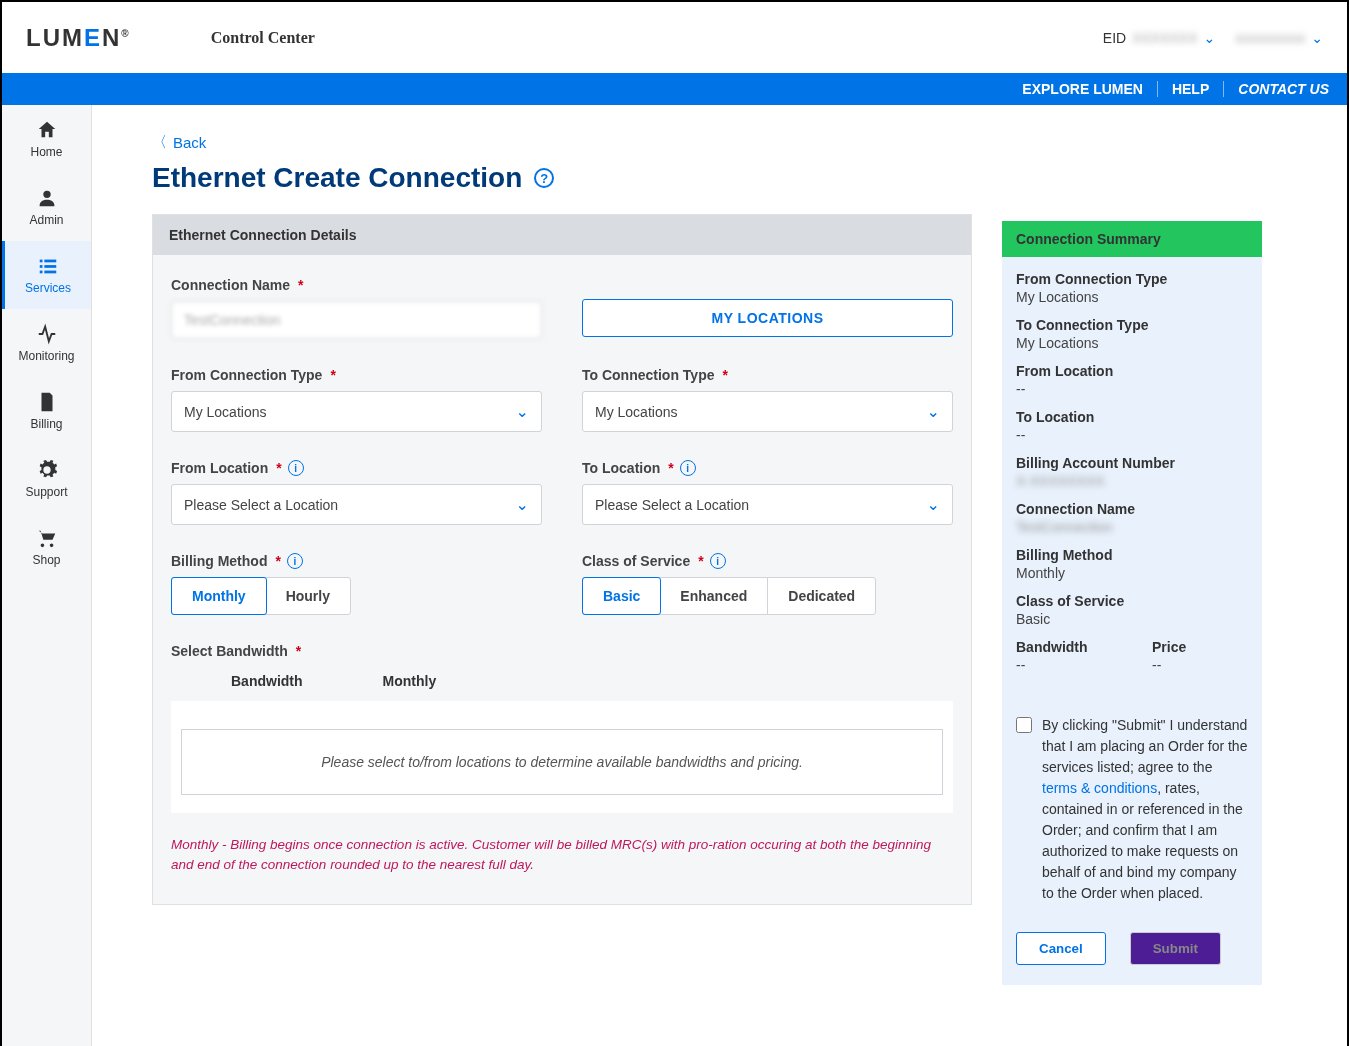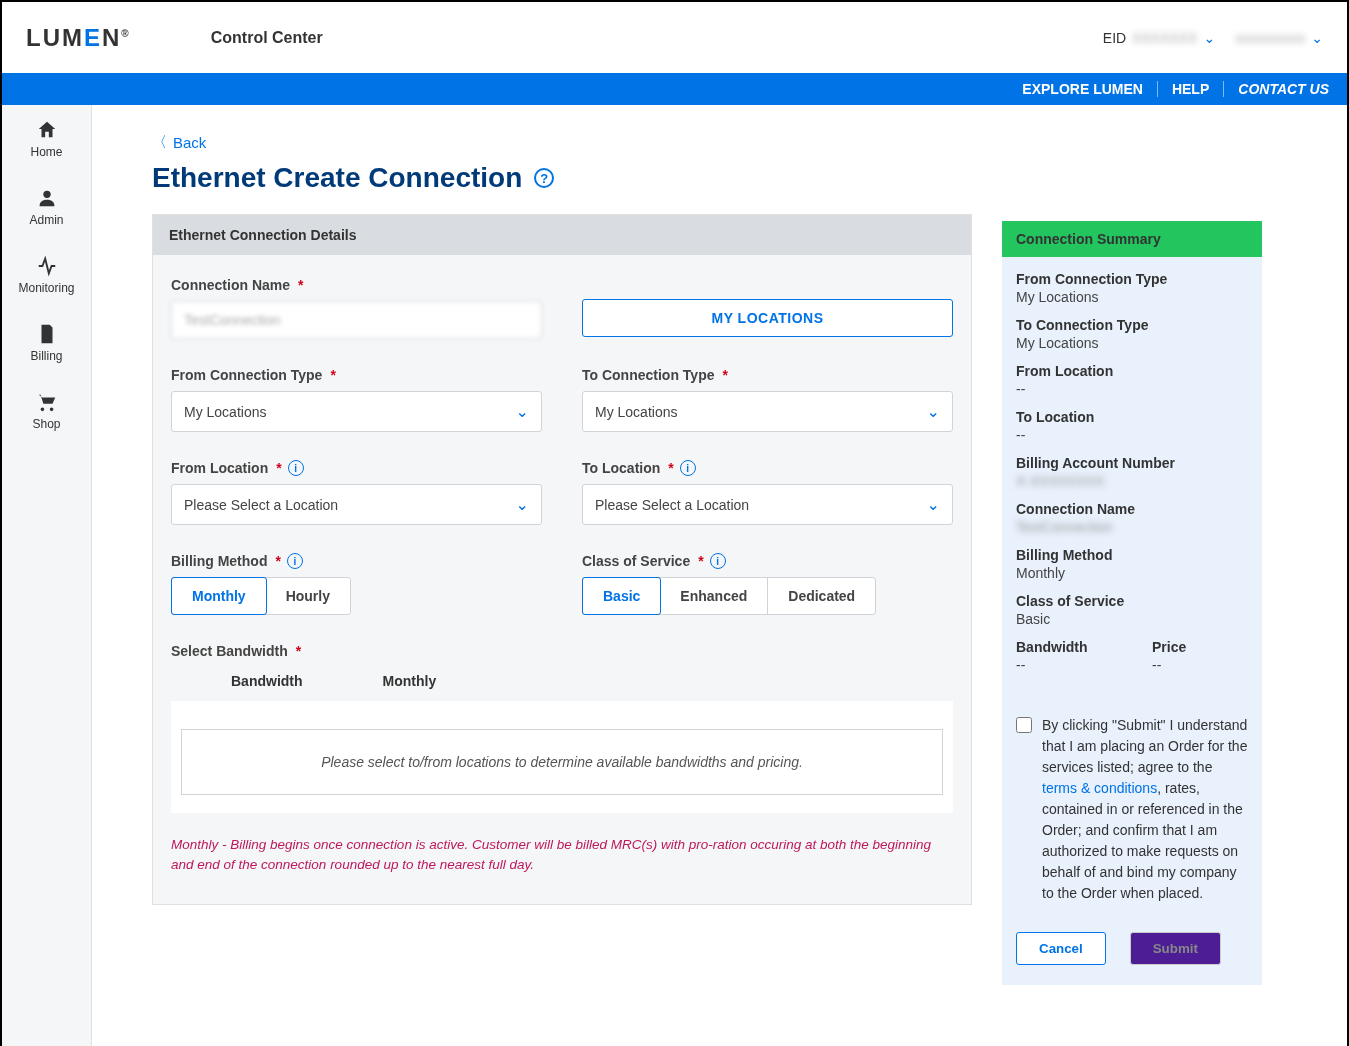--- a/index.html
+++ b/index.html
@@ -23,20 +23,21 @@
   letter-spacing: 2px;
   font-weight: 900;
   font-family: Arial, sans-serif;
 }
 .logo .e { color: #0073e6; }
 .app-title {
   font-weight: 600;
   font-size: 16px;
   margin-left: 80px;
   flex: 1;
+  font-family: Liberation Serif, serif;
 }
 .header-right {
   display: flex;
   align-items: center;
   gap: 20px;
   font-size: 14px;
   color: #333;
 }
 .header-dd {
   display: flex;
@@ -366,35 +367,56 @@
     </div>
     <div class="side-item">
       <span class="icon">
         <svg width="22" height="22" viewBox="0 0 24 24">
             <circle cx="12" cy="8" r="4" fill="currentColor"></circle>
             <path fill="currentColor" d="M4 20c0-4 4-6 8-6s8 2 8 6v1H4z"></path>
           </svg>
       </span>
       <span>Admin</span>
     </div>
+    <div class="side-item active">
+      <span class="icon">
+        <svg width="22" height="22" viewBox="0 0 24 24">
+            <rect x="3" y="5" width="3" height="3" fill="currentColor"></rect>
+            <rect x="8" y="5" width="13" height="3" fill="currentColor"></rect>
+            <rect x="3" y="11" width="3" height="3" fill="currentColor"></rect>
+            <rect x="8" y="11" width="13" height="3" fill="currentColor"></rect>
+            <rect x="3" y="17" width="3" height="3" fill="currentColor"></rect>
+            <rect x="8" y="17" width="13" height="3" fill="currentColor"></rect>
+          </svg>
+      </span>
+      <span>Services</span>
+    </div>
     <div class="side-item">
       <span class="icon">
         <svg width="22" height="22" viewBox="0 0 24 24">
             <path fill="none" stroke="currentColor" stroke-width="2" d="M3 12h4l3-8 4 16 3-8h4"></path>
           </svg>
       </span>
       <span>Monitoring</span>
     </div>
     <div class="side-item">
       <span class="icon">
         <svg width="22" height="22" viewBox="0 0 24 24">
             <path fill="currentColor" d="M6 2h9l3 3v17H6zM8 8h8v2H8zm0 4h8v2H8z"></path>
           </svg>
       </span>
       <span>Billing</span>
+    </div>
+    <div class="side-item">
+      <span class="icon">
+        <svg width="22" height="22" viewBox="0 0 24 24">
+            <path fill="currentColor" d="M12 8a4 4 0 100 8 4 4 0 000-8zm9 4l2 1-1 3-2-1a9 9 0 01-2 2l1 2-3 1-1-2a9 9 0 01-3 0l-1 2-3-1 1-2a9 9 0 01-2-2l-2 1-1-3 2-1a9 9 0 010-3l-2-1 1-3 2 1a9 9 0 012-2L8 2l3-1 1 2a9 9 0 013 0l1-2 3 1-1 2a9 9 0 012 2l2-1 1 3-2 1a9 9 0 010 3z"></path>
+          </svg>
+      </span>
+      <span>Support</span>
     </div>
     <div class="side-item">
       <span class="icon">
         <svg width="22" height="22" viewBox="0 0 24 24">
             <path fill="currentColor" d="M7 18a2 2 0 100 4 2 2 0 000-4zm10 0a2 2 0 100 4 2 2 0 000-4zM3 4h2l3 10h10l3-7H7"></path>
           </svg>
       </span>
       <span>Shop</span>
     </div>
   </div>

